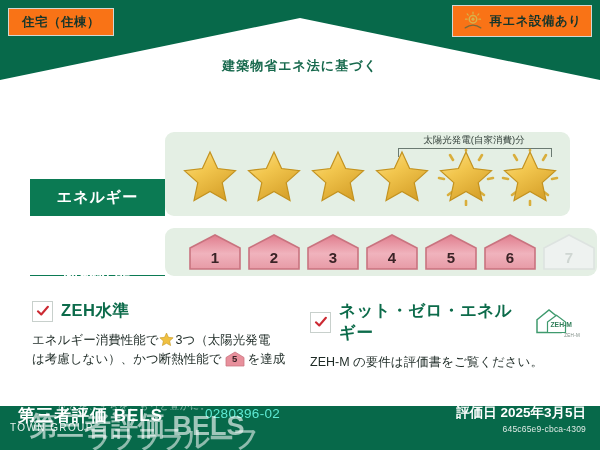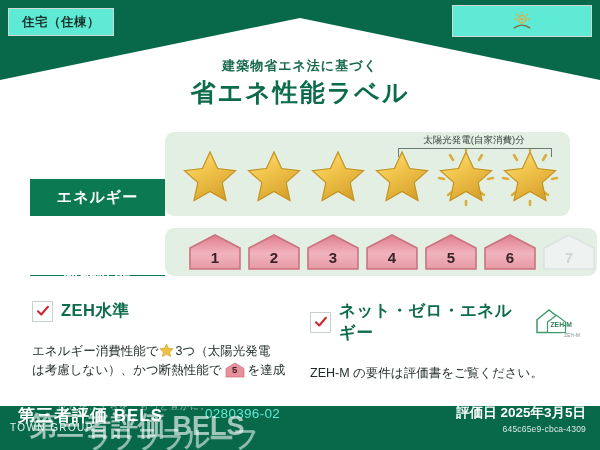--- a/index.html
+++ b/index.html
@@ -12,21 +12,21 @@
 
   
   .house-white{
     position:absolute;left:0;top:18px;width:600px;height:388px;
     background:#ffffff;
     clip-path:polygon(0 62px, 300px 0, 600px 62px, 600px 388px, 0 388px);
   }
 
   
   .tag{
-    position:absolute;background:#5eead4;border:1px solid #cfd8d4;
+    position:absolute;background:#f97316;border:1px solid #cfd8d4;
     display:flex;align-items:center;justify-content:center;
     color:#15352b;font-weight:bold;letter-spacing:.5px;
   }
   #tag-left{left:8px;top:8px;width:104px;height:26px;font-size:12.5px;}
   #tag-right{right:8px;top:5px;width:138px;height:30px;font-size:12.5px;gap:5px;}
   #tag-right .sun{flex:0 0 auto;width:22px;height:22px;}
 
   
   .title-sub{
     position:absolute;left:0;right:0;top:57px;text-align:center;
@@ -77,21 +77,21 @@
   #zeh-left{left:32px;top:300px;width:275px;}
   #zeh-right{left:310px;top:300px;width:268px;}
   .zeh-head{display:flex;align-items:center;gap:8px;}
   .chk{
     width:19px;height:19px;border:1.5px solid #c8d0cc;background:#fff;
     display:flex;align-items:center;justify-content:center;flex:0 0 auto;
   }
   .chk svg{display:block;}
   .zeh-title{font-size:16.5px;font-weight:bold;color:#0c6b4a;letter-spacing:.5px;}
   .zeh-desc{
-    margin-top:20px;font-size:12.5px;color:#1d2a25;line-height:1.55;letter-spacing:0;
+    margin-top:9px;font-size:12.5px;color:#1d2a25;line-height:1.55;letter-spacing:0;
   }
   .inline-star{display:inline-block;vertical-align:-3px;width:15px;height:15px;margin:0 1px;}
   .inline-badge{
     display:inline-block;vertical-align:-4px;position:relative;
     width:20px;height:16px;margin:0 3px;
   }
   .inline-badge span{
     position:absolute;left:0;right:0;bottom:1px;text-align:center;
     font-size:9.5px;font-weight:bold;color:#3a2326;z-index:2;
   }
@@ -145,24 +145,24 @@
         <g stroke="#d8b24a" stroke-width="1.3" stroke-linecap="round">
           <line x1="12" y1="2.4" x2="12" y2="4.2"></line>
           <line x1="18.4" y1="4.2" x2="17.2" y2="5.5"></line>
           <line x1="20.2" y1="10" x2="18.4" y2="10"></line>
           <line x1="5.6" y1="4.2" x2="6.8" y2="5.5"></line>
           <line x1="3.8" y1="10" x2="5.6" y2="10"></line>
         </g>
         <path d="M3.5 19.5 Q12 13.6 20.5 19.5" fill="none" stroke="#7a6a3a" stroke-width="1.4" stroke-linecap="round"></path>
       </svg>
     </span>
+    <span>再エネ設備あり</span>
   </div>
 
   <div class="title-sub">建築物省エネ法に基づく</div>
-  <div class="title-main">省エネ性能ラベル</div>
 
   <div class="row" id="row-energy">
     <div class="row-label">
       <span>エネルギー</span>
     </div>
     <div class="row-body">
       <div class="solar-note">太陽光発電(自家消費)分</div>
       <div class="solar-bracket"></div>
       <div class="stars" id="stars-container">
           <div class="star-wrap">

